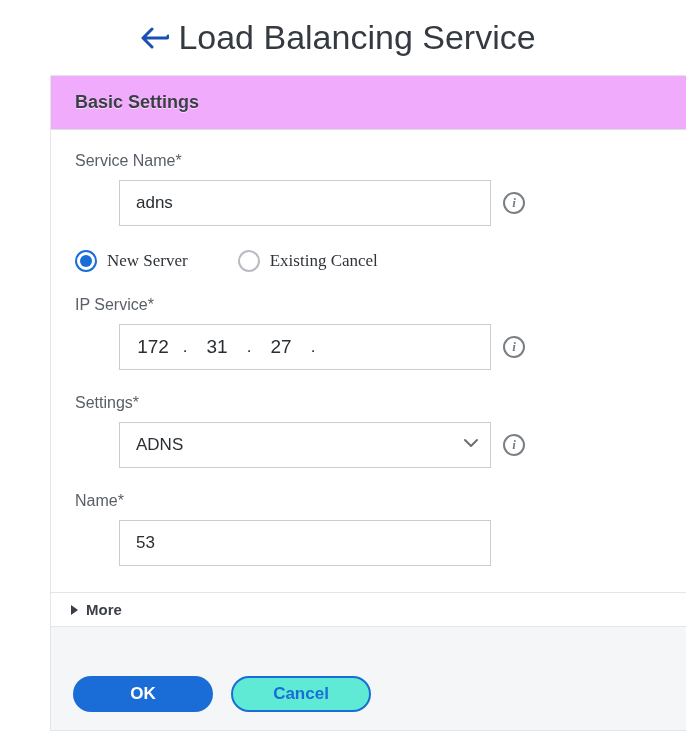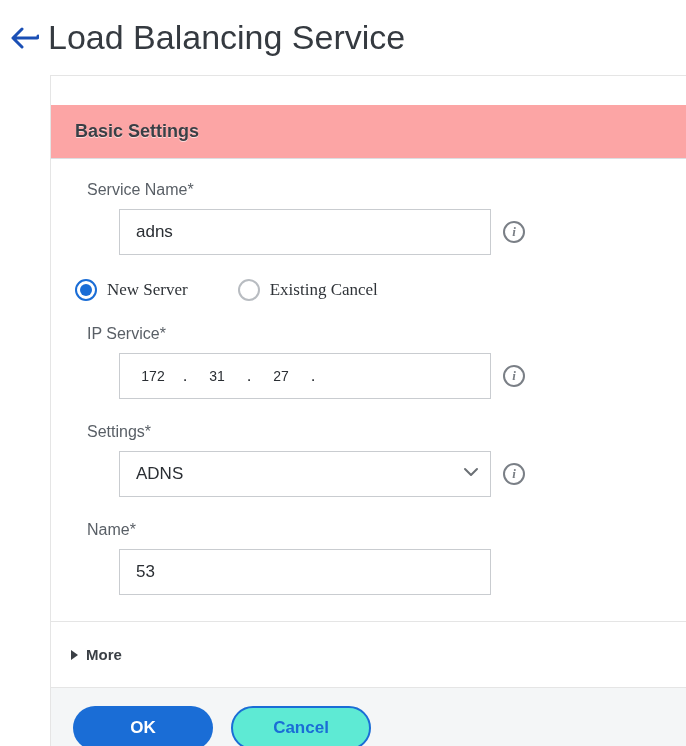--- a/index.html
+++ b/index.html
@@ -8,20 +8,21 @@
       background: #fff;
       color: #333;
       width: 686px;
       height: 746px;
       overflow: hidden;
     }
     .page-header {
       display: flex;
       align-items: center;
       padding: 18px 20px 18px 10px;
+      justify-content: center;
     }
     .back-arrow {
       color: #1a4fb5;
       width: 30px;
       height: 30px;
       display: flex;
       align-items: center;
       justify-content: center;
       cursor: pointer;
       margin-right: 8px;
@@ -30,42 +31,40 @@
       font-size: 34px;
       font-weight: 400;
       color: #353a40;
     }
     .form-container {
       margin-left: 50px;
       border: 1px solid #e5e5e5;
       border-right: none;
     }
     .section-header {
-      background: #fca5a5;
+      background: #f0abfc;
       padding: 16px 24px;
       font-size: 18px;
       font-weight: 700;
       color: #3a3f45;
       text-shadow: 0 1px 0 rgba(255,255,255,0.6);
       border-bottom: 1px solid #dcdfe2;
-      margin-top: 29px;
     }
     .section-body {
       padding: 22px 24px 22px 24px;
       background: #fff;
     }
     .field-group {
       margin-bottom: 24px;
     }
     .field-label {
       display: block;
       color: #595f66;
       font-size: 16px;
       margin-bottom: 10px;
-      margin-left: 12px;
     }
     .input-row {
       display: flex;
       align-items: center;
       margin-left: 44px;
     }
     .text-input {
       border: 1px solid #c9ccd0;
       height: 46px;
       padding: 0 16px;
@@ -130,21 +129,21 @@
       height: 46px;
       width: 372px;
       display: flex;
       align-items: center;
       padding: 0 8px;
     }
     .ip-octet {
       border: none;
       width: 50px;
       text-align: center;
-      font-size: 14px;
+      font-size: 19px;
       color: #2a2e33;
       height: 100%;
       background: transparent;
     }
     .ip-dot {
       color: #2a2e33;
       font-size: 17px;
       width: 14px;
       text-align: center;
     }
@@ -167,21 +166,21 @@
     .chevron-down {
       position: absolute;
       right: 12px;
       top: 50%;
       transform: translateY(-50%);
       pointer-events: none;
       color: #6b7075;
     }
     .more-row {
       border-top: 1px solid #e5e5e5;
-      padding: 24px 20px;
+      padding: 8px 20px;
       display: flex;
       align-items: center;
       gap: 8px;
       cursor: pointer;
       font-weight: 700;
       color: #3a3f45;
       font-size: 15px;
     }
     .triangle-right {
       width: 0; height: 0;
@@ -190,30 +189,31 @@
       border-left: 7px solid #3a3f45;
     }
     .footer-bar {
       background: #f4f6f7;
       border-top: 1px solid #e5e5e5;
       padding: 18px 22px;
       display: flex;
       gap: 18px;
     }
     .btn {
-      height: 44px;
+      height: 36px;
       border-radius: 24px;
       font-size: 17px;
       font-weight: 700;
       padding: 0 40px;
       cursor: pointer;
       display: inline-flex;
       align-items: center;
       justify-content: center;
       min-width: 140px;
+      margin-top: 31px;
     }
     .btn-primary {
       background: #1a6dd6;
       color: #fff;
       border: none;
     }
     .btn-secondary {
       background: #5eead4;
       color: #1a6dd6;
       border: 2px solid #1a6dd6;

